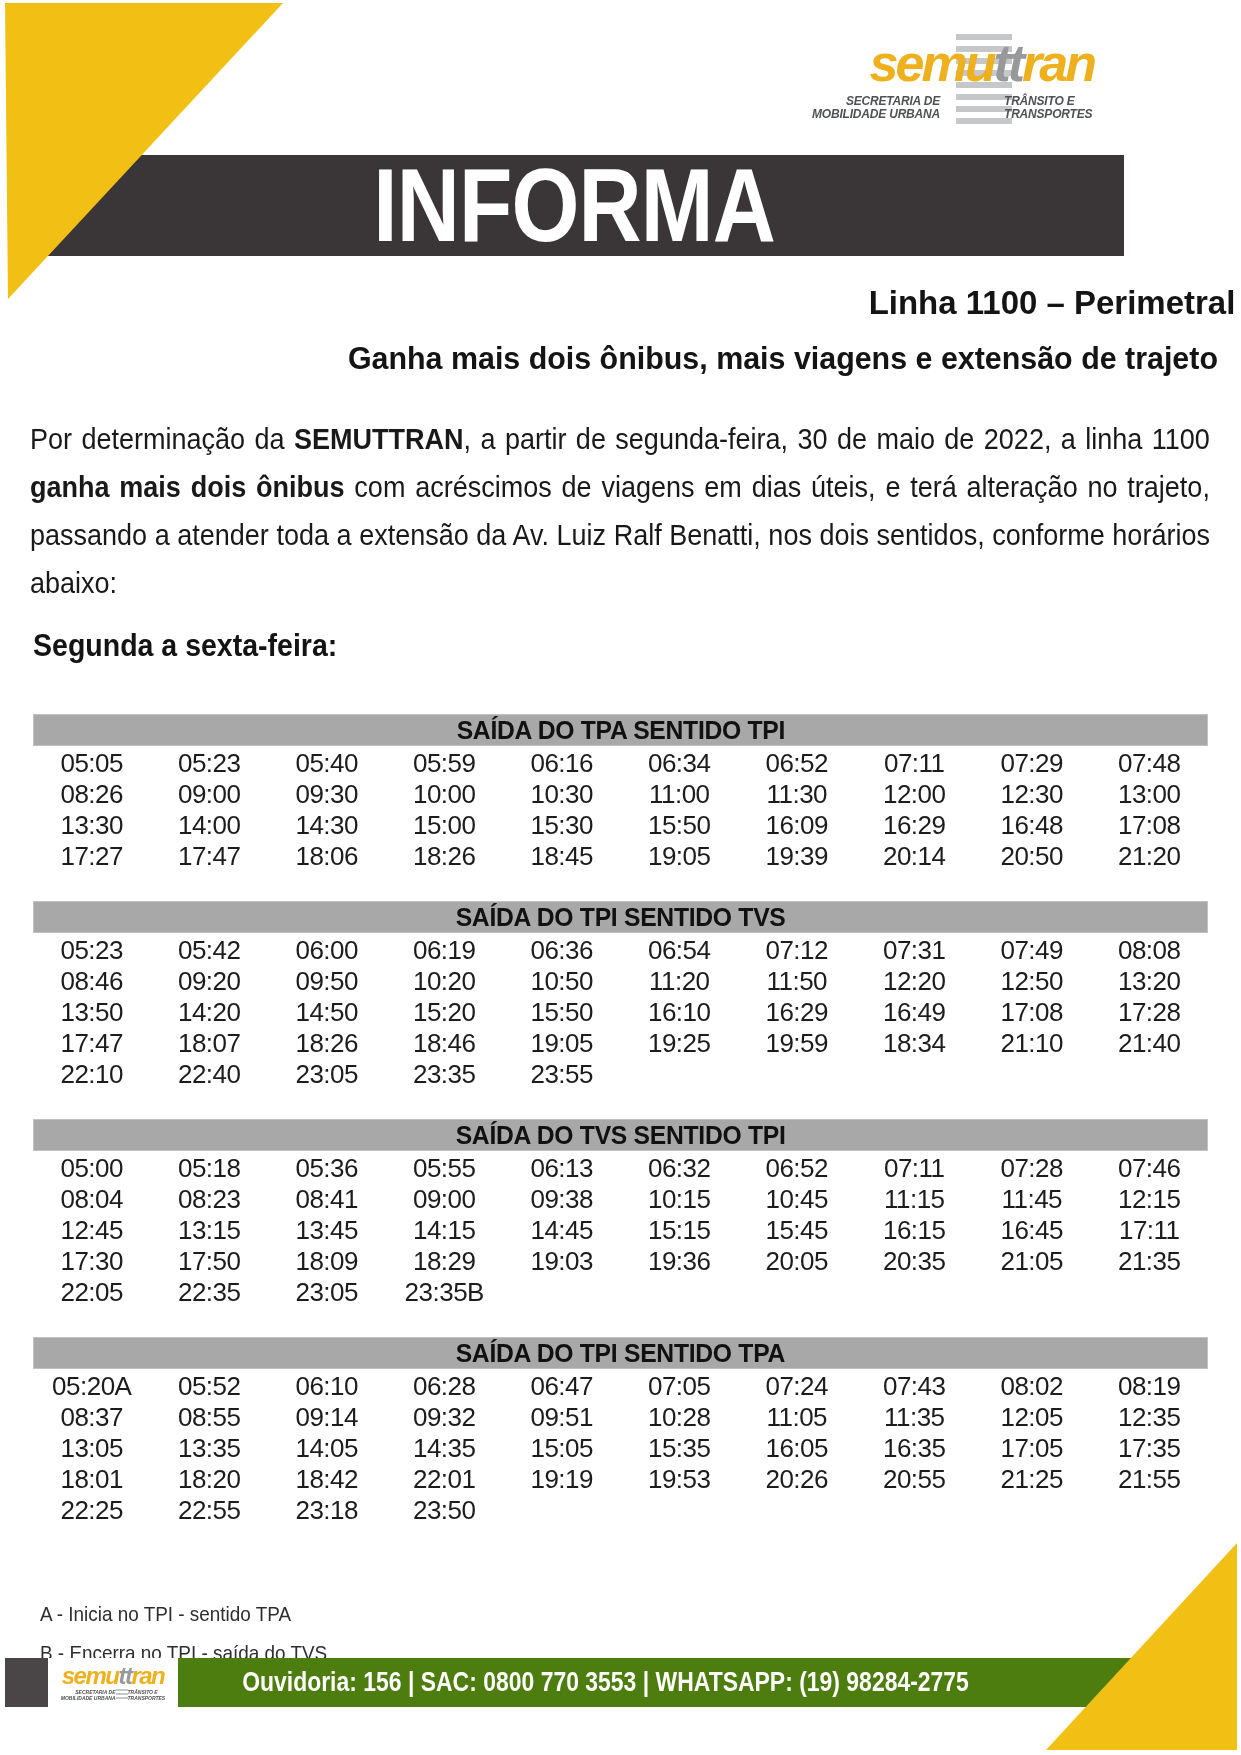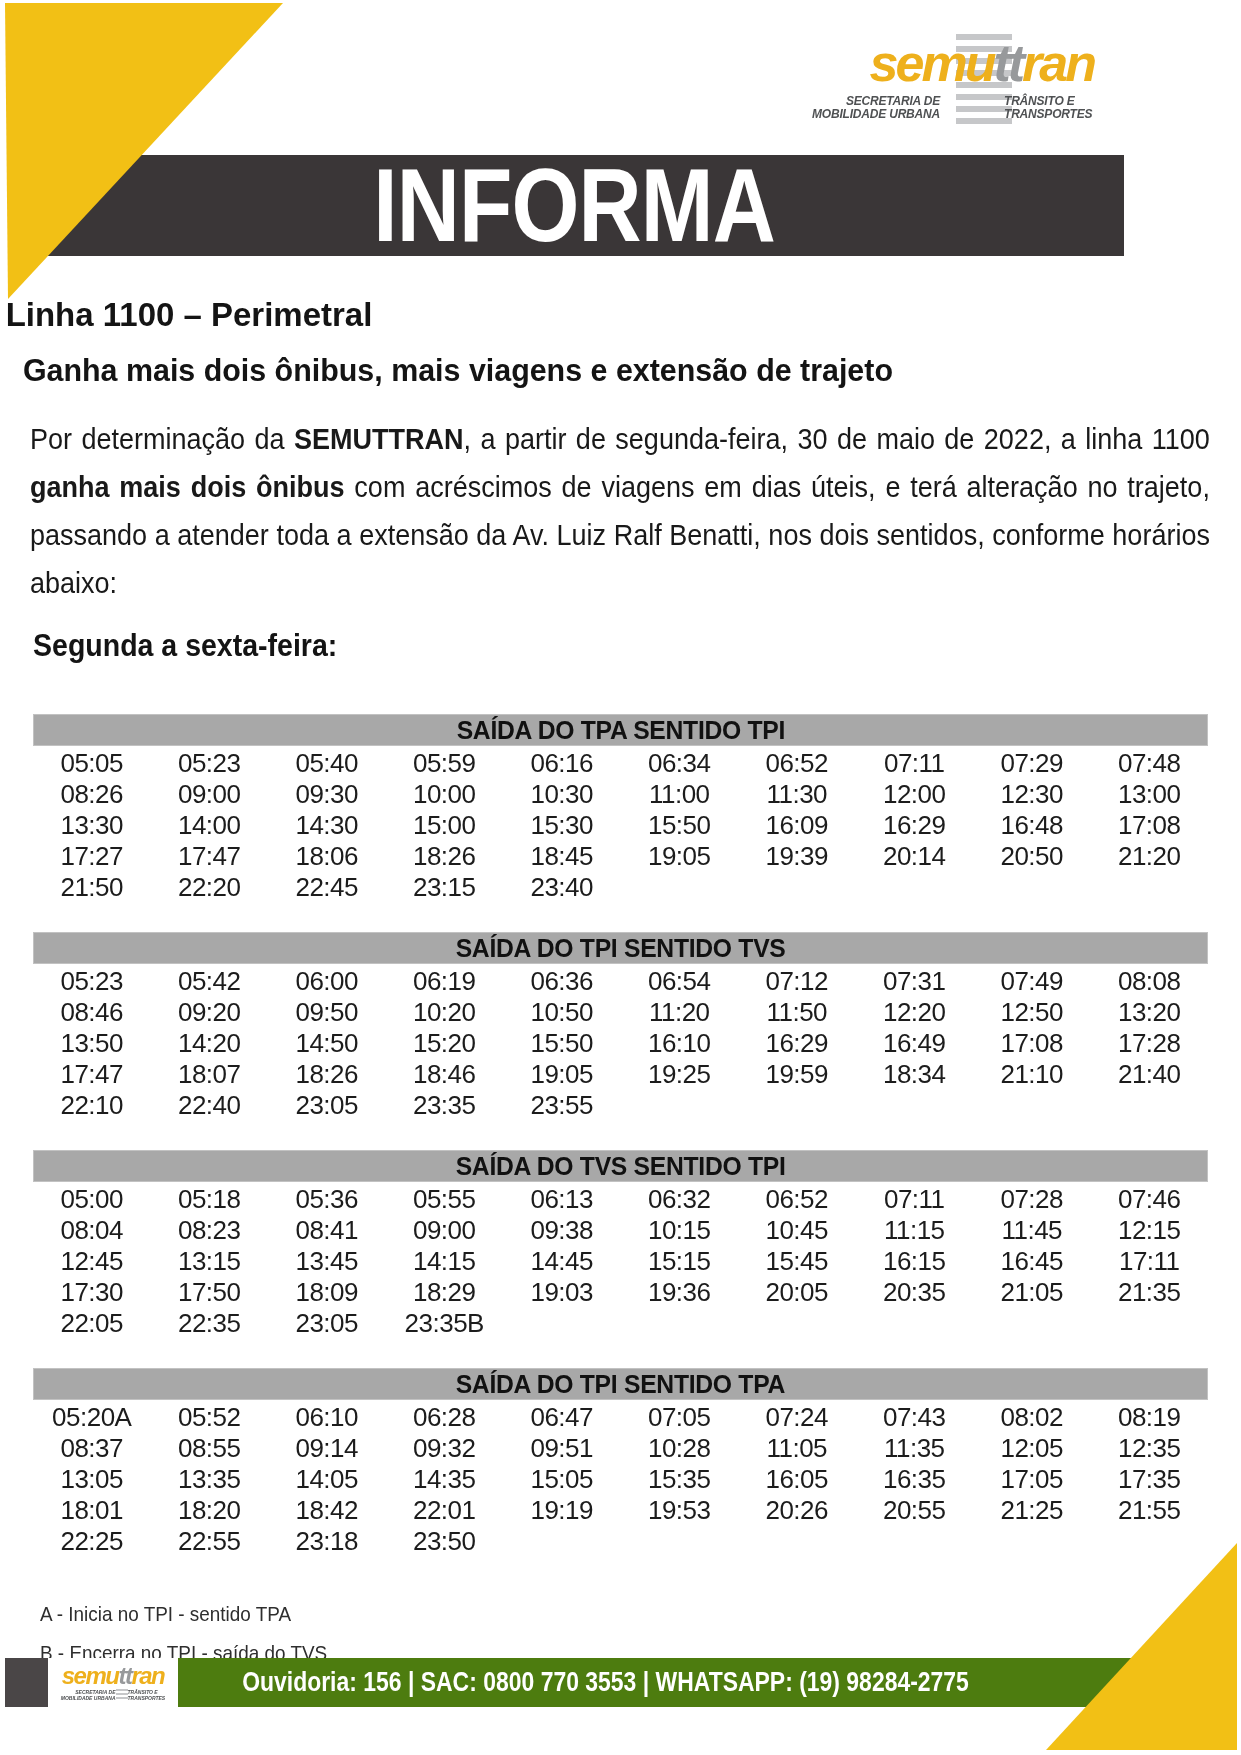--- a/index.html
+++ b/index.html
@@ -22,21 +22,21 @@
   .tag-left{flex:1;text-align:right;} .tag-mid{width:64px;} .tag-right{width:92px;text-align:left;}
   .tagline{display:block;font-size:12px;line-height:13px;font-weight:bold;font-style:italic;
            color:#4f5153;letter-spacing:-0.2px;white-space:nowrap;}
 
   
   .banner{position:absolute;left:0;top:155px;width:1100px;height:101px;background:#3a3637;z-index:1;
           display:flex;align-items:flex-start;justify-content:center;margin-left:24px;}
   .banner-text{display:inline-block;color:#ffffff;font-weight:bold;font-size:104px;line-height:101px;
                letter-spacing:-1px;transform:scaleX(0.84);white-space:nowrap;}
 
-  .center-row{position:absolute;left:0;width:1241px;display:flex;justify-content:flex-start;margin-top:12px;}
+  .center-row{position:absolute;left:0;width:1241px;display:flex;justify-content:flex-end;}
   .line-title{top:283px;}
   .line-title .h-text{font-size:34px;font-weight:bold;transform:scaleX(0.97);}
   .subtitle{top:340px;}
   .subtitle .h-text{font-size:32px;font-weight:bold;transform:scaleX(0.95);}
   .h-text{display:inline-block;white-space:nowrap;color:#141414;}
 
   .paragraph{position:absolute;left:30px;top:415px;width:1311px;transform:scaleX(0.9);
              transform-origin:0 0;font-size:30px;line-height:48px;text-align:justify;color:#191919;}
   .seg.bold{font-weight:bold;}
 
@@ -167,32 +167,20 @@
             <div class="t-cell">17:47</div>
             <div class="t-cell">18:06</div>
             <div class="t-cell">18:26</div>
             <div class="t-cell">18:45</div>
             <div class="t-cell">19:05</div>
             <div class="t-cell">19:39</div>
             <div class="t-cell">20:14</div>
             <div class="t-cell">20:50</div>
             <div class="t-cell">21:20</div>
           </div>
-          <div class="t-row">
-            <div class="t-cell">21:50</div>
-            <div class="t-cell">22:20</div>
-            <div class="t-cell">22:45</div>
-            <div class="t-cell">23:15</div>
-            <div class="t-cell">23:40</div>
-            <div class="t-cell"></div>
-            <div class="t-cell"></div>
-            <div class="t-cell"></div>
-            <div class="t-cell"></div>
-            <div class="t-cell"></div>
-          </div>
         </div>
       </div>
       <div class="ttable">
         <div class="t-head">
           <span class="t-head-text">SAÍDA DO TPI SENTIDO TVS</span>
         </div>
         <div class="t-body">
           <div class="t-row">
             <div class="t-cell">05:23</div>
             <div class="t-cell">05:42</div>

